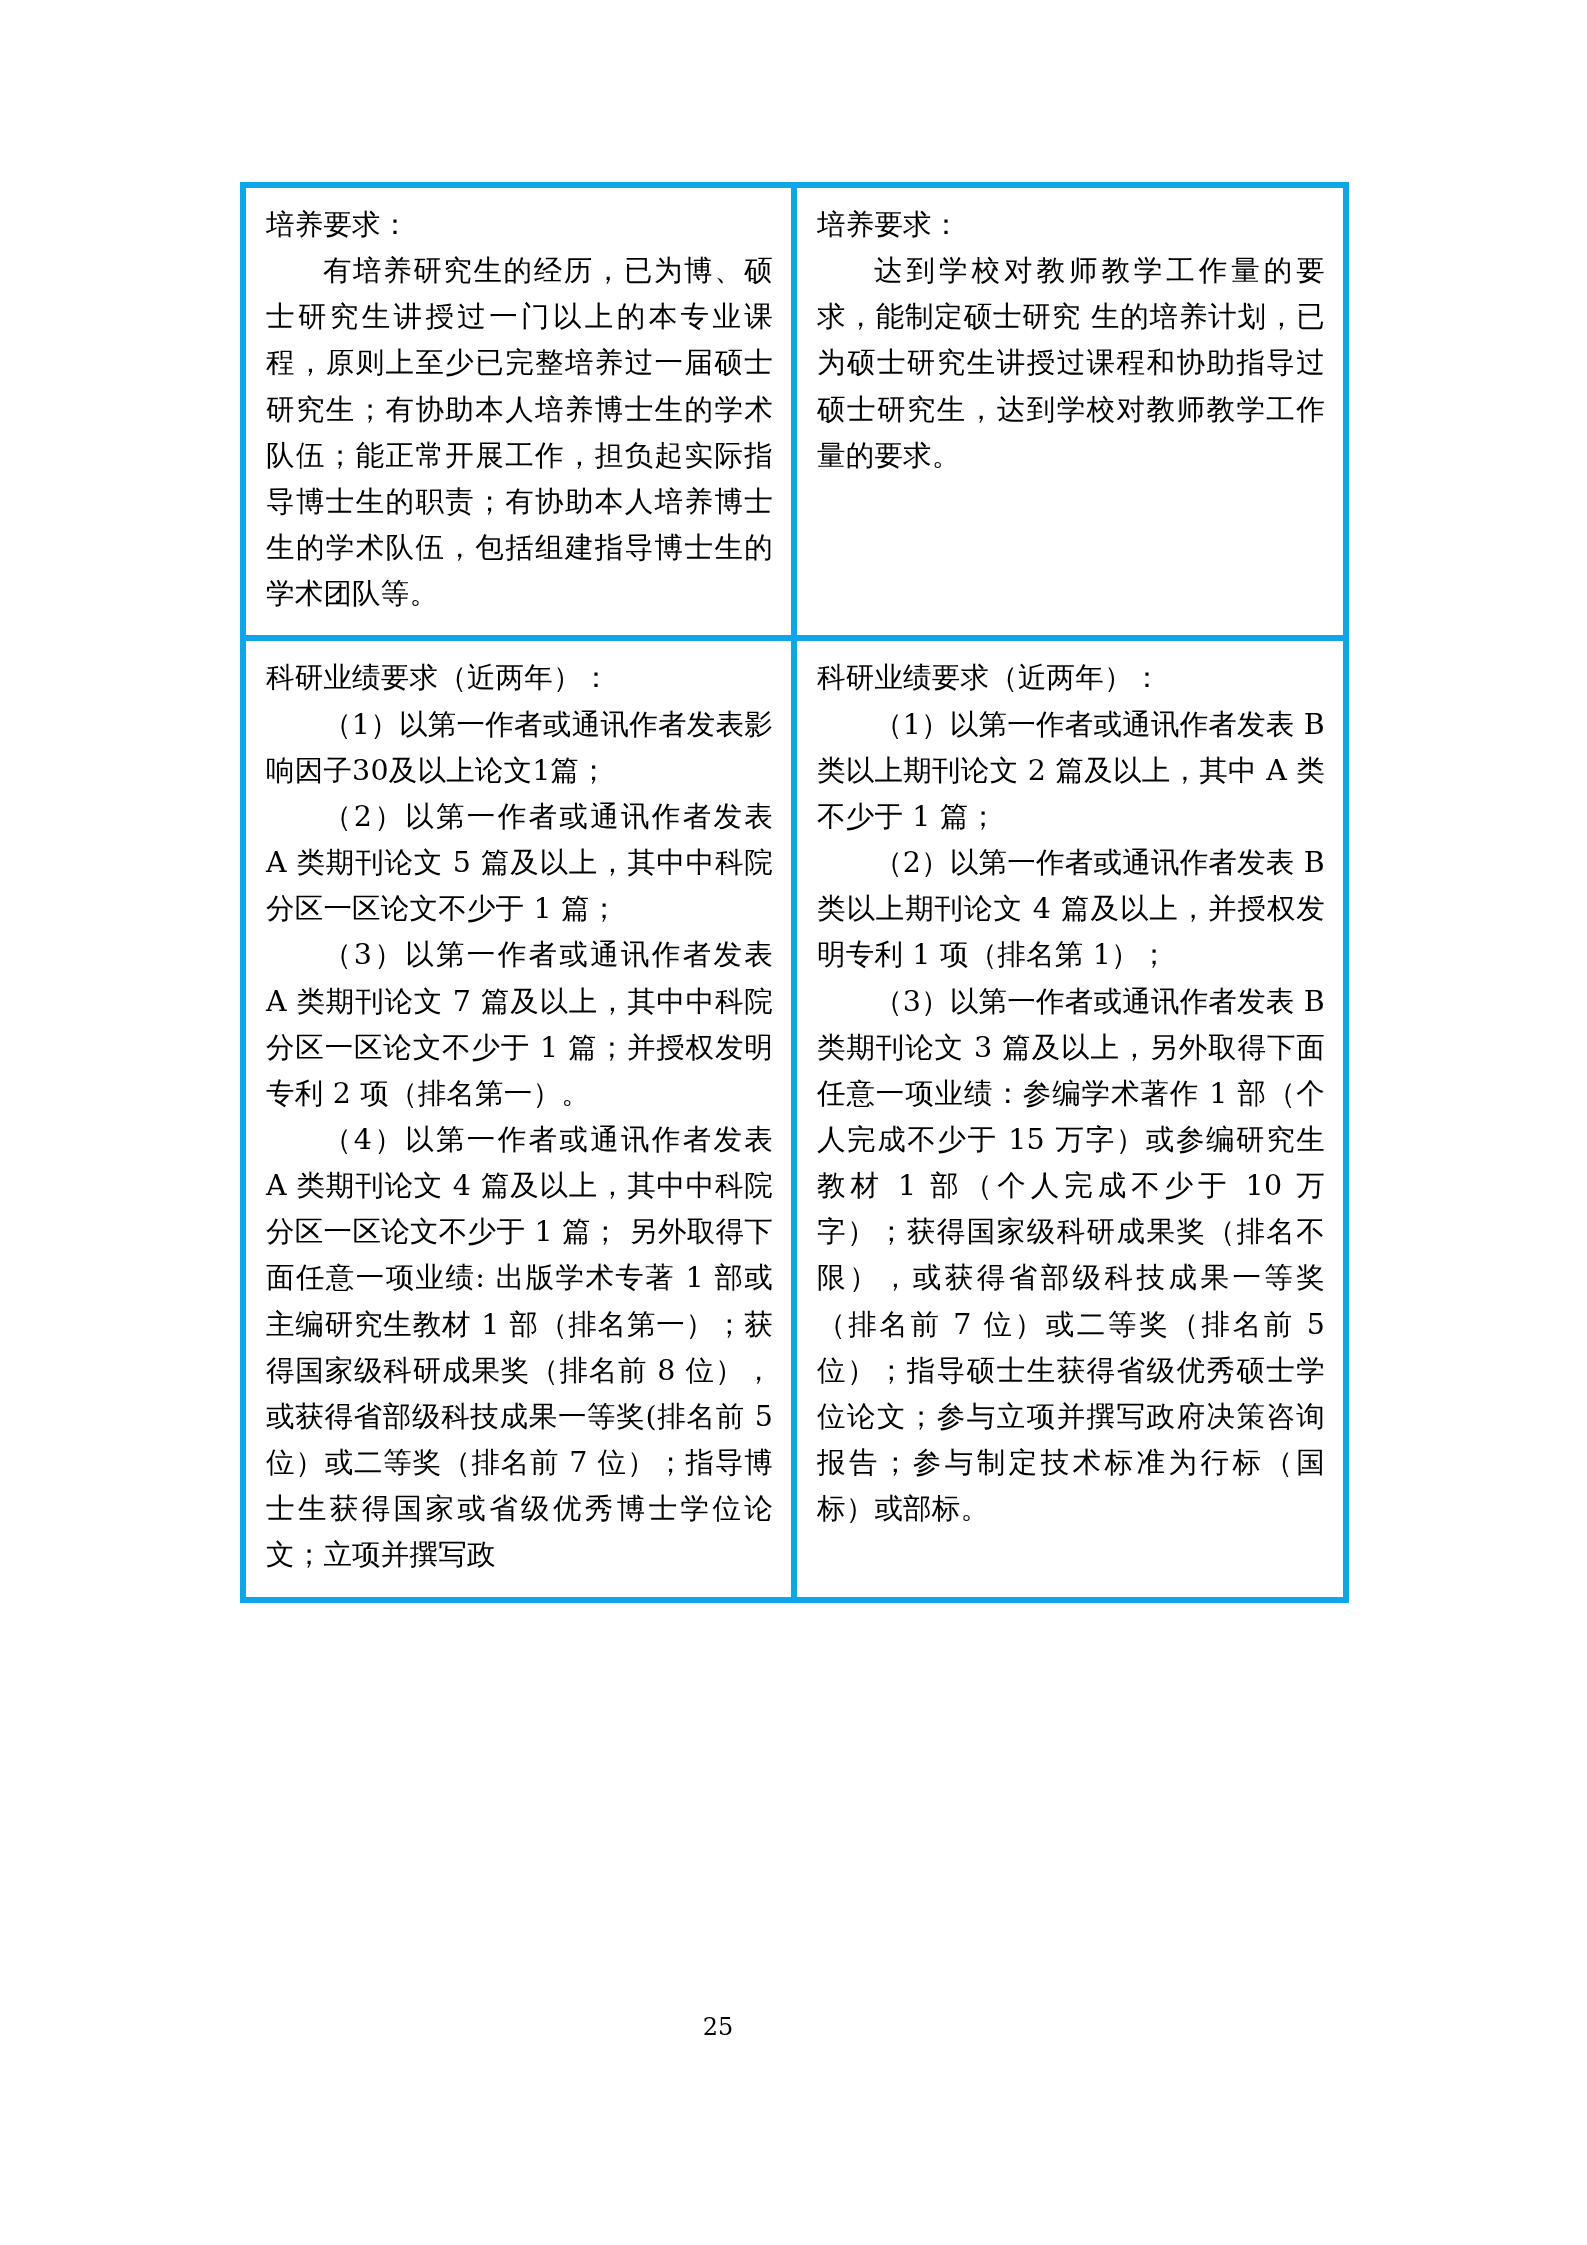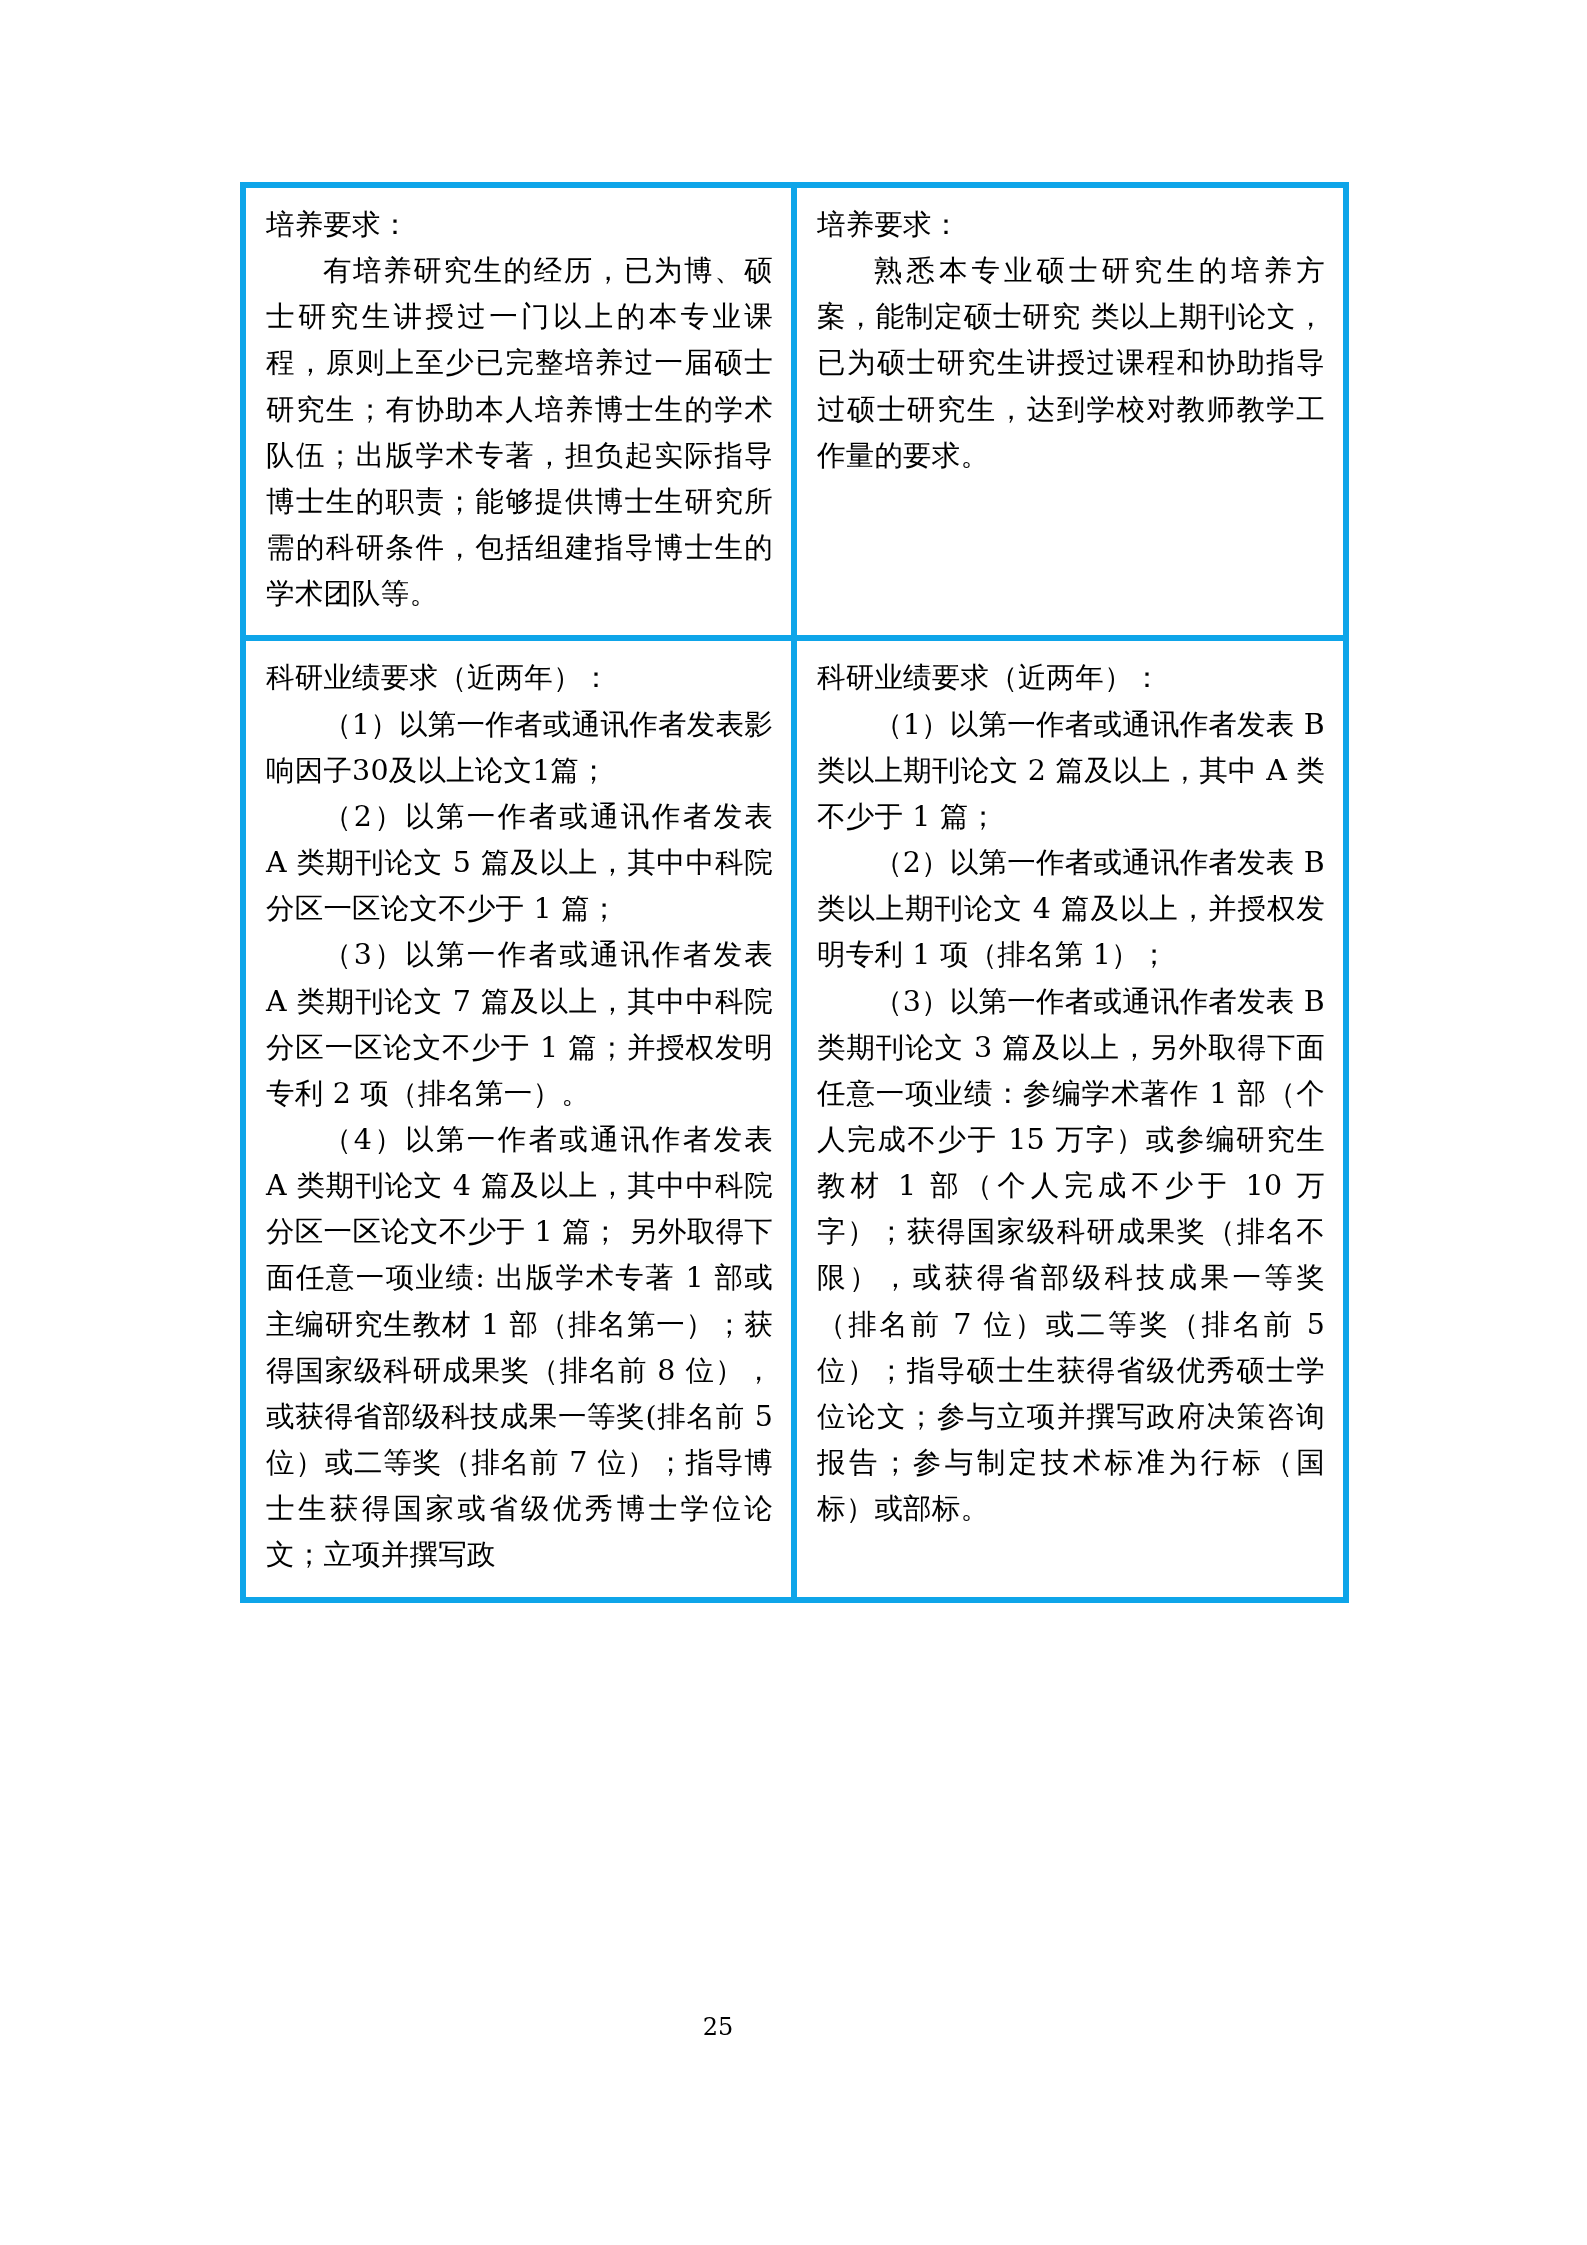--- a/index.html
+++ b/index.html
@@ -73,25 +73,25 @@
 </head>
 <body>
 
 <div class="page">
 
   <table class="doc-table">
     <tbody>
       <tr>
         <td class="col-left">
           <div class="cell-head">培养要求：</div>
-          <div class="cell-text para indent">有培养研究生的经历，已为博、硕士研究生讲授过一门以上的本专业课程，原则上至少已完整培养过一届硕士研究生；有协助本人培养博士生的学术队伍；出版学术专著，担负起实际指导博士生的职责；能够提供博士生研究所需的科研条件，包括组建指导博士生的学术团队等。</div>
+          <div class="cell-text para indent">有培养研究生的经历，已为博、硕士研究生讲授过一门以上的本专业课程，原则上至少已完整培养过一届硕士研究生；有协助本人培养博士生的学术队伍；能正常开展工作，担负起实际指导博士生的职责；有协助本人培养博士生的学术队伍，包括组建指导博士生的学术团队等。</div>
         </td>
         <td class="col-right">
           <div class="cell-head">培养要求：</div>
-          <div class="cell-text para indent">熟悉本专业硕士研究生的培养方案，能制定硕士研究 类以上期刊论文，已为硕士研究生讲授过课程和协助指导过硕士研究生，达到学校对教师教学工作量的要求。</div>
+          <div class="cell-text para indent">达到学校对教师教学工作量的要求，能制定硕士研究 生的培养计划，已为硕士研究生讲授过课程和协助指导过硕士研究生，达到学校对教师教学工作量的要求。</div>
         </td>
       </tr>
       <tr>
         <td class="col-left">
           <div class="cell-head">科研业绩要求（近两年）：</div>
           <div class="cell-text para indent">（1）以第一作者或通讯作者发表影响因子30及以上论文1篇；</div>
           <div class="cell-text para indent">（2）以第一作者或通讯作者发表 A 类期刊论文 5 篇及以上，其中中科院分区一区论文不少于 1 篇；</div>
           <div class="cell-text para indent">（3）以第一作者或通讯作者发表 A 类期刊论文 7 篇及以上，其中中科院分区一区论文不少于 1 篇；并授权发明专利 2 项（排名第一）。</div>
           <div class="cell-text para indent">（4）以第一作者或通讯作者发表 A 类期刊论文 4 篇及以上，其中中科院分区一区论文不少于 1 篇； 另外取得下面任意一项业绩: 出版学术专著 1 部或主编研究生教材 1 部（排名第一）；获得国家级科研成果奖（排名前 8 位），或获得省部级科技成果一等奖(排名前 5 位）或二等奖（排名前 7 位）；指导博士生获得国家或省级优秀博士学位论文；立项并撰写政</div>
         </td>

